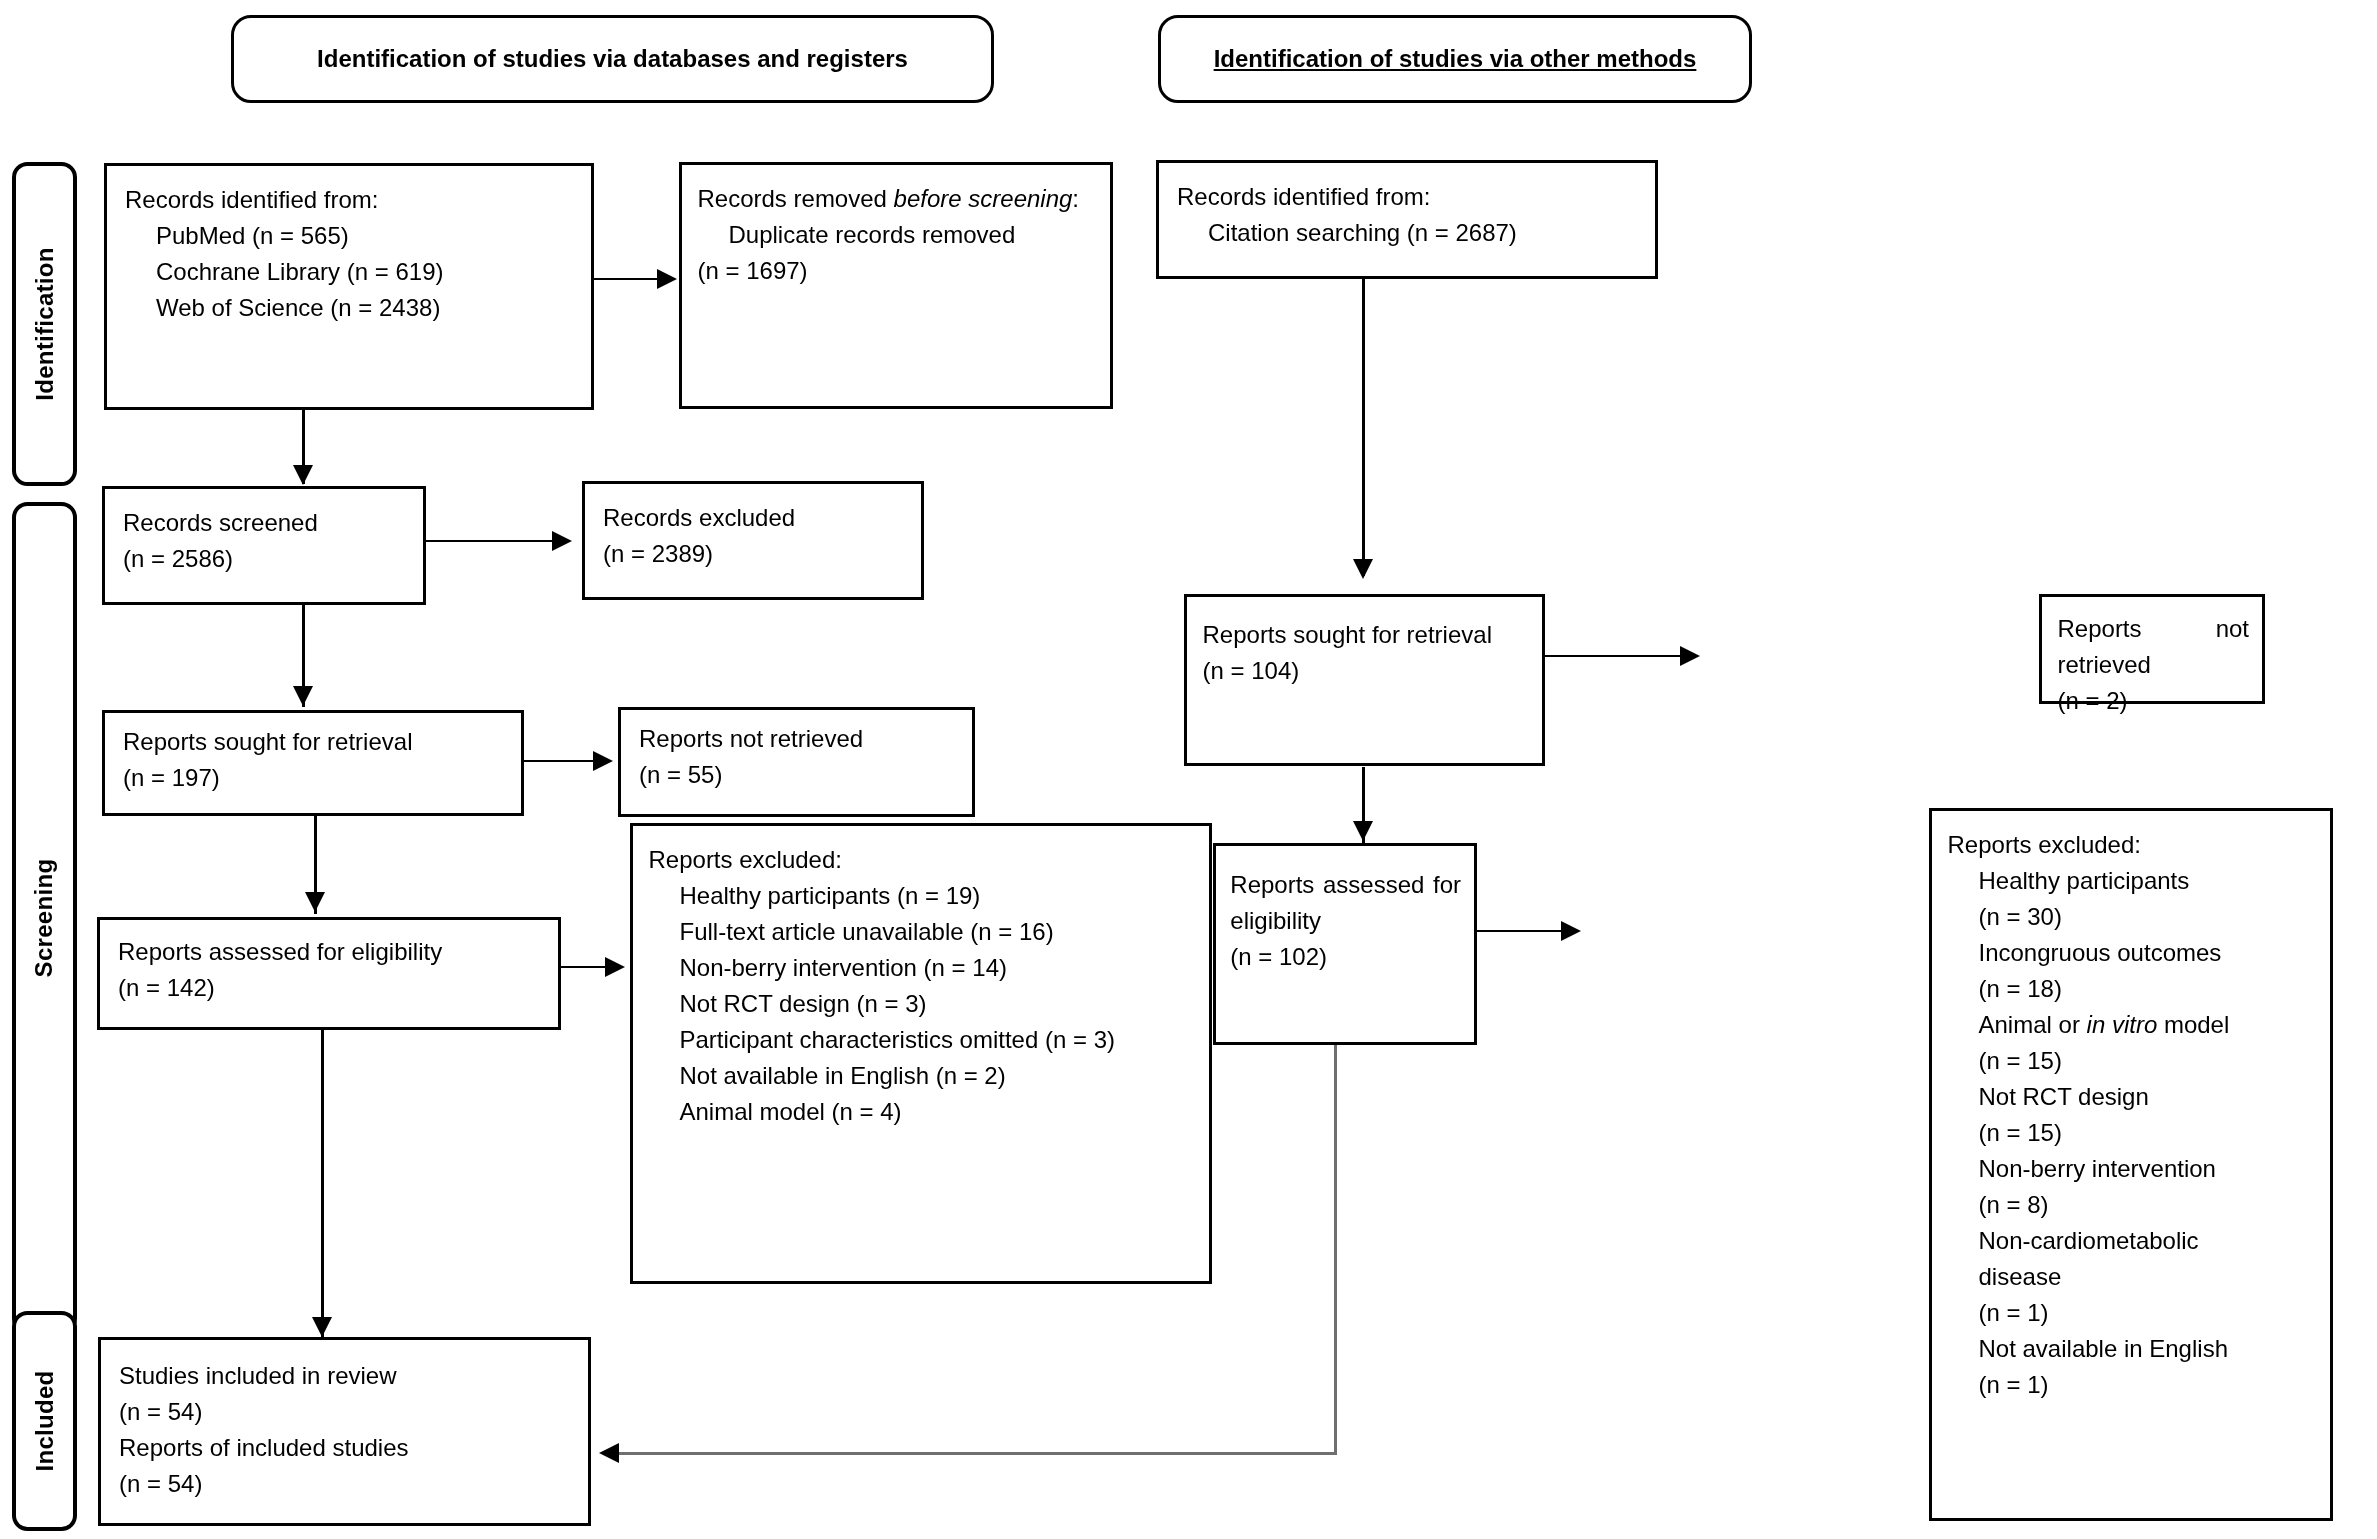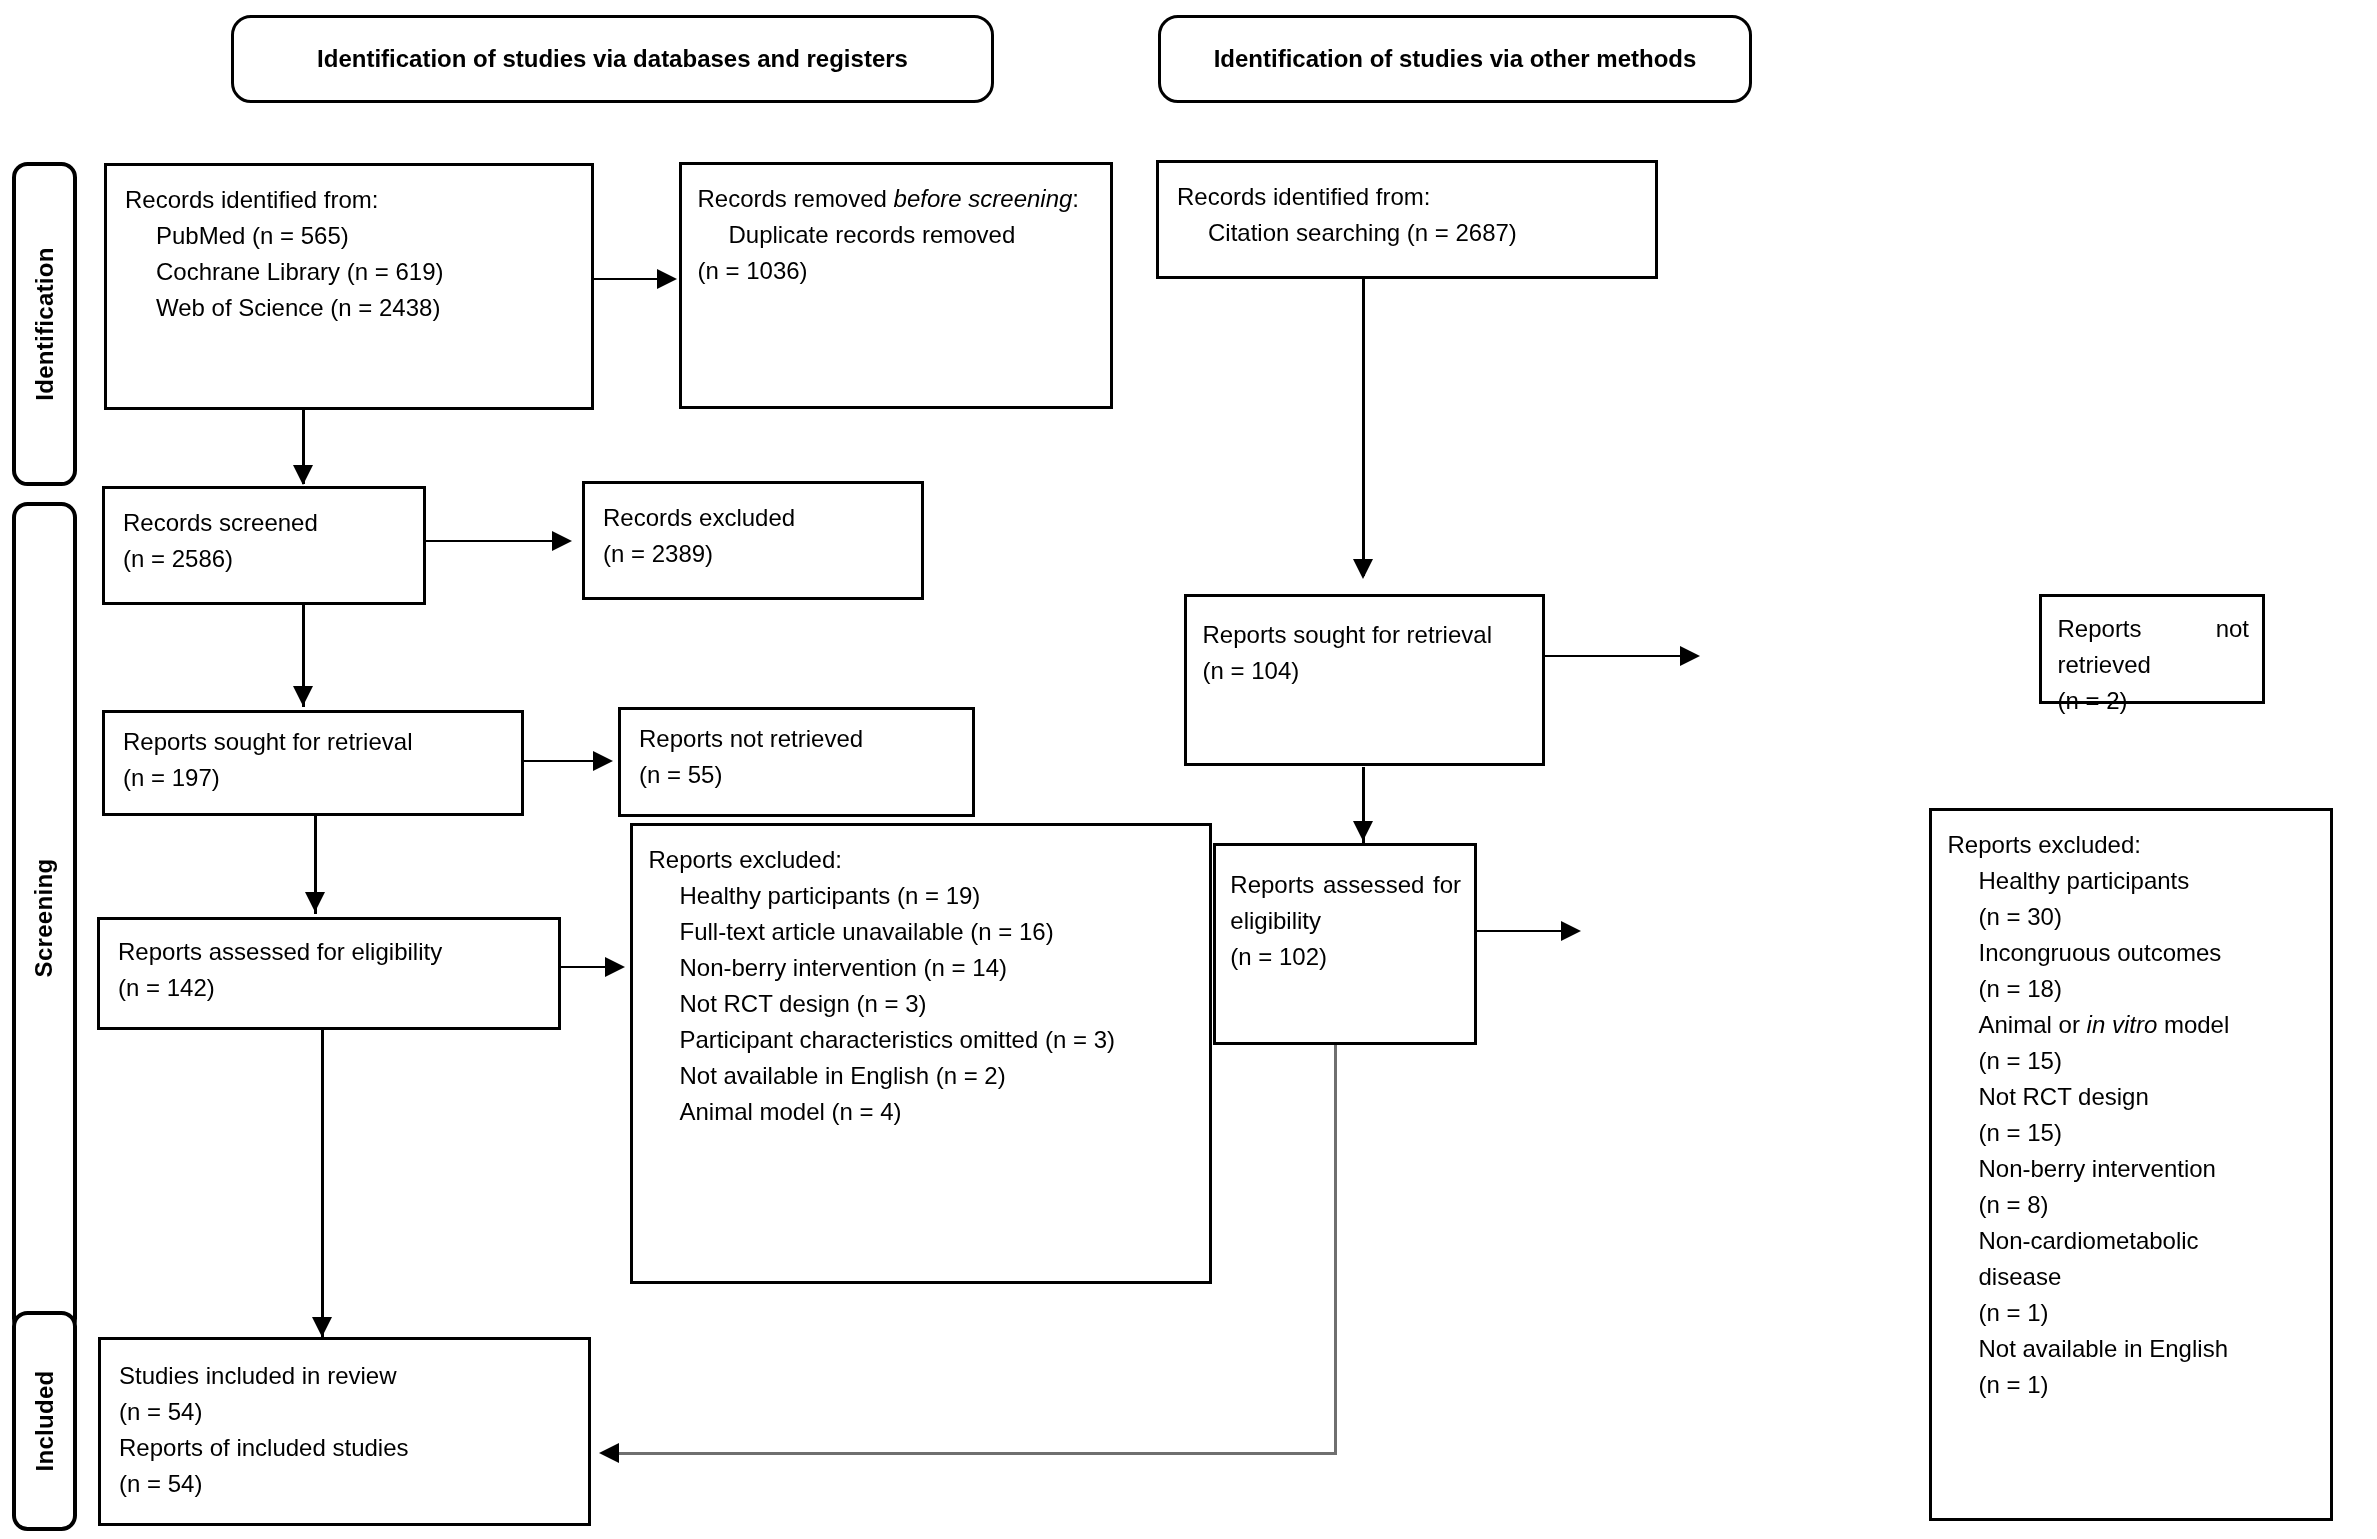--- a/index.html
+++ b/index.html
@@ -105,37 +105,37 @@
 
   <div class="rail" style="left:12px; top:1311px; width:65px; height:220px;">
     <span>Included</span>
   </div>
 
   <div class="title-box" style="left:231px; top:15px; width:763px; height:88px;">
     <span style="padding:0 53px;">Identification of studies via databases and registers</span>
   </div>
 
   <div class="title-box" style="left:1158px; top:15px; width:594px; height:88px;">
-    <span style="padding:0 29px;">Identification of studies via other methods</span>
+    <span style="padding:0 29px;text-decoration:underline;">Identification of studies via other methods</span>
   </div>
 
   <div class="box" style="left:104px; top:163px; width:490px; height:247px;">
     <div class="inner">
       <span class="ln">Records identified from:</span>
       <span class="ln ind">PubMed (n = 565)</span>
       <span class="ln ind">Cochrane Library (n = 619)</span>
       <span class="ln ind">Web of Science (n = 2438)</span>
     </div>
   </div>
 
   <div class="box" style="left:679px; top:162px; width:434px; height:247px;">
     <div class="inner just" style="padding-left:15.5px;padding-right:17px;">
       <p><span>Records removed </span><span class="it">before screening</span><span>:</span></p>
       <p class="ind" style="text-align:justify;text-align-last:left;">Duplicate records removed</p>
-      <p style="text-align:left;">(n = 1036)</p>
+      <p style="text-align:left;">(n = 1697)</p>
     </div>
   </div>
 
   <div class="box" style="left:1156px; top:160px; width:502px; height:119px;">
     <div class="inner">
       <span class="ln">Records identified from:</span>
       <span class="ln ind">Citation searching (n = 2687)</span>
     </div>
   </div>
 

